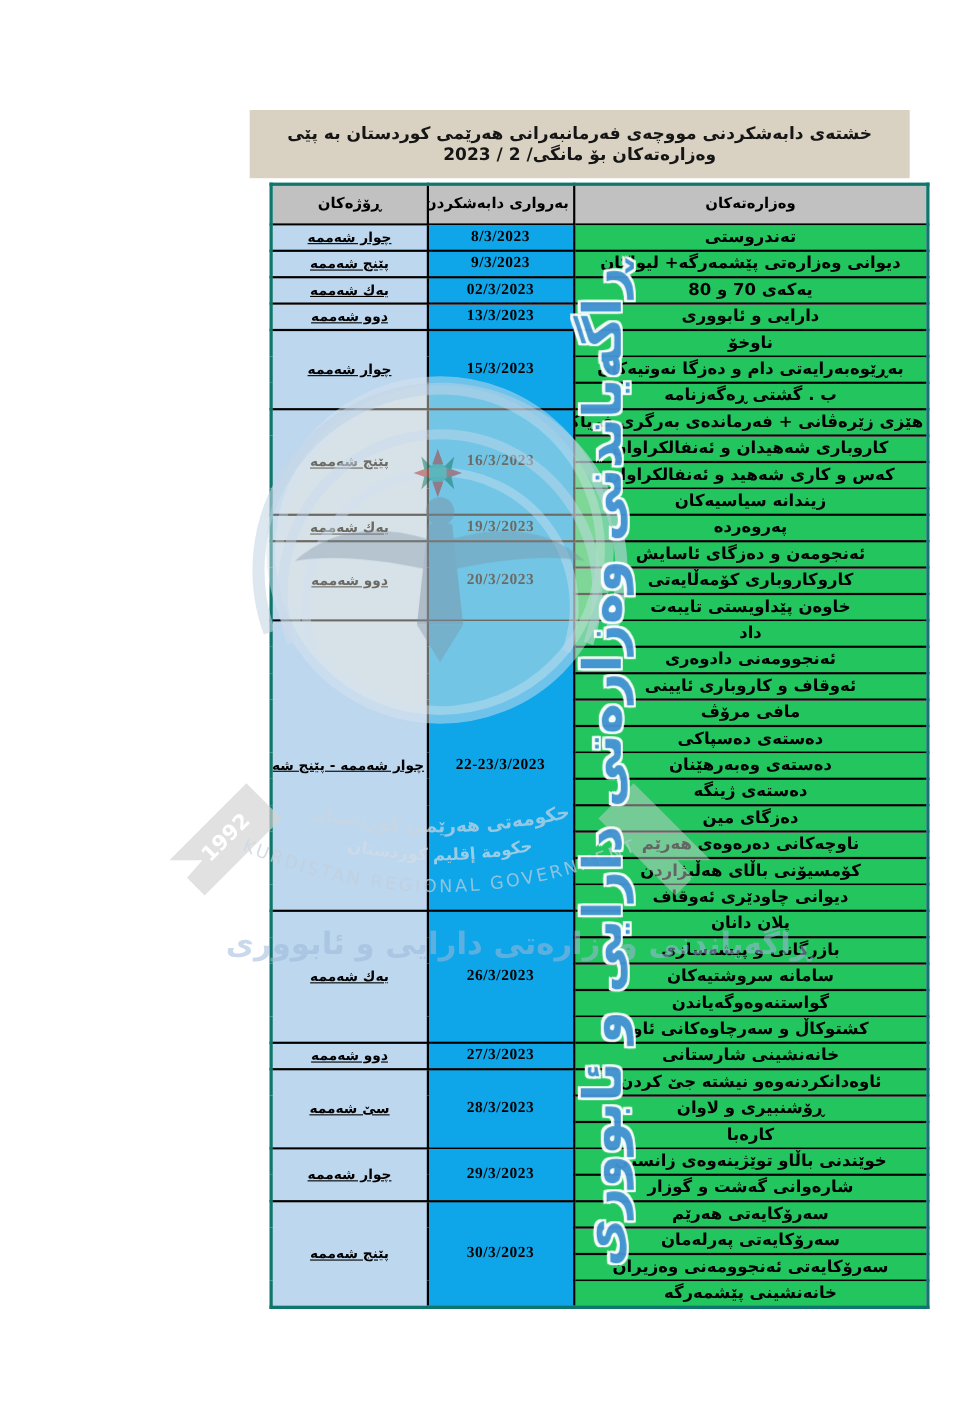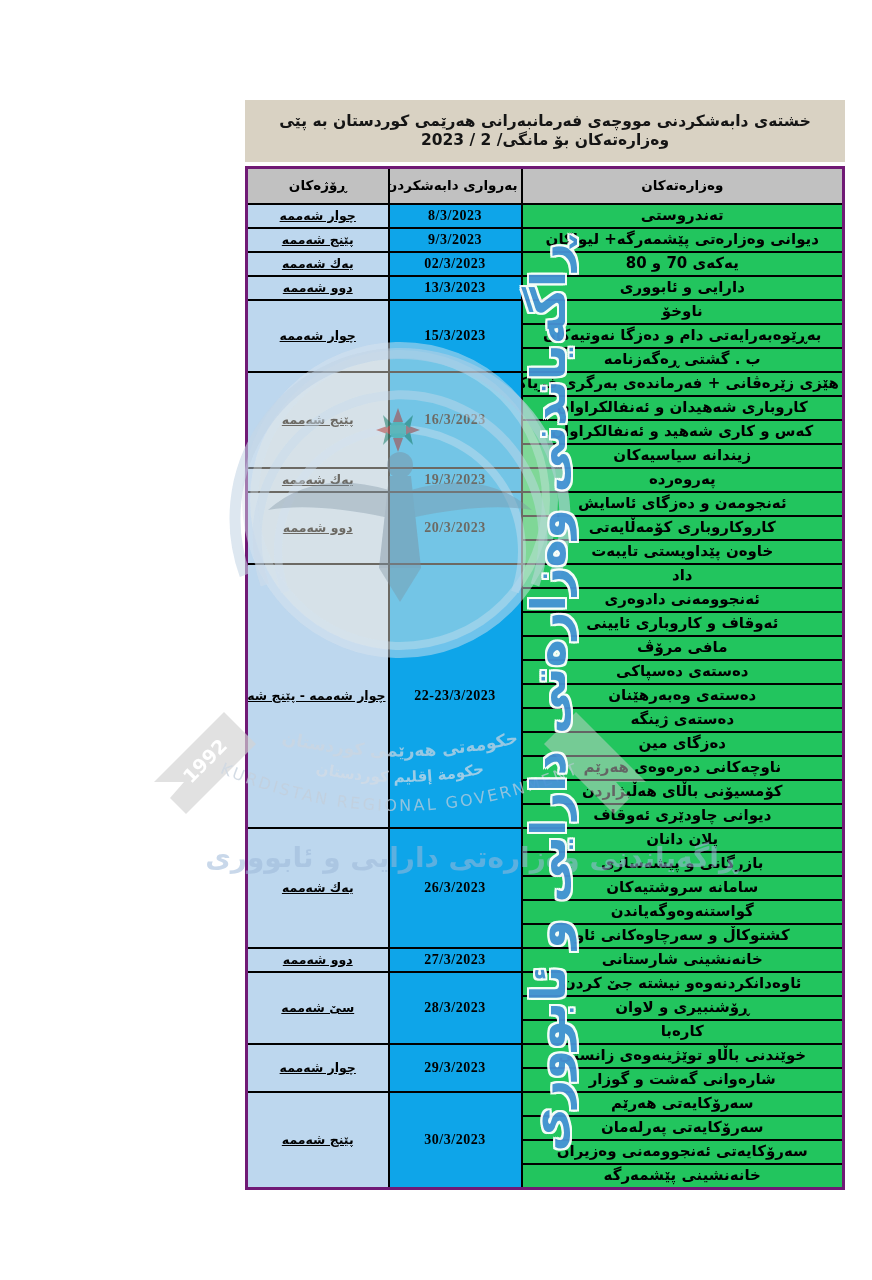--- a/index.html
+++ b/index.html
@@ -4,34 +4,34 @@
 <style>
   html,body{margin:0;padding:0;background:#ffffff;}
   body{
     width:872px;height:1280px;position:relative;overflow:hidden;
     font-family:"DejaVu Sans", sans-serif;
   }
   .page{position:absolute;inset:0;background:#ffffff;}
 
   
   .title-block{
-    position:absolute;left:245px;top:100px;width:600px;height:62px;
+    position:absolute;left:227px;top:100px;width:600px;height:62px;
     background:#d9d2c3;display:flex;align-items:center;justify-content:center;
     z-index:2;
   }
   .title-text{
     direction:rtl;text-align:center;font-weight:bold;font-size:15.5px;
     color:#151515;padding:0 8px;line-height:1.25;
   }
 
   
   table.schedule{
     position:absolute;left:245px;top:166px;width:600px;
     border-collapse:collapse;table-layout:fixed;z-index:2;
-    background:#ffffff;border:3px solid #701a75;
+    background:#ffffff;border:3px solid #0f766e;
   }
   .schedule th,.schedule td{
     border:2px solid #000;font-weight:bold;color:#000;
     text-align:center;vertical-align:middle;padding:0 3px;line-height:1.15;
     overflow:hidden;white-space:nowrap;
   }
   .schedule thead th{
     background:#c1c1c1;height:34px;font-size:13.5px;direction:rtl;
   }
   .schedule tbody td{height:22px;}

